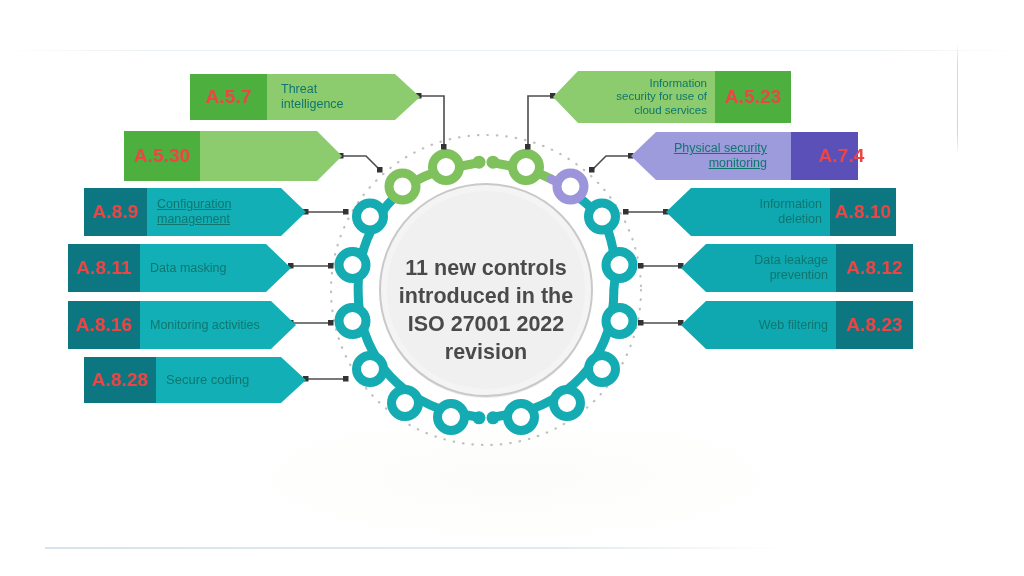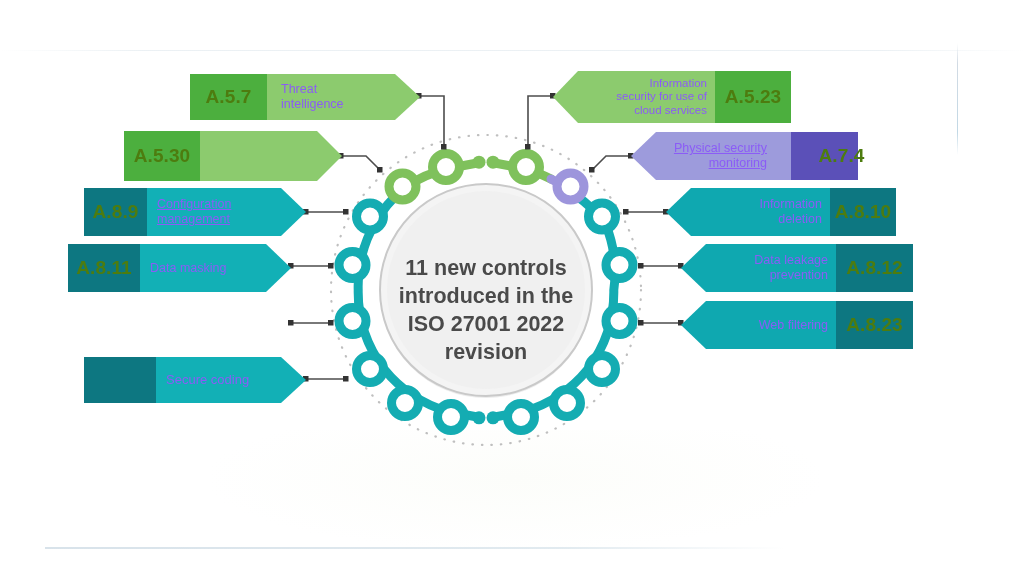--- a/index.html
+++ b/index.html
@@ -56,30 +56,30 @@
   .banner {
     position: absolute;
     display: flex;
     align-items: stretch;
     box-sizing: border-box;
   }
   .banner .code {
     display: flex;
     align-items: center;
     justify-content: center;
-    color: #4d7c0f;
+    color: #ef4444;
     font-weight: bold;
     letter-spacing: .1px;
     white-space: nowrap;
     box-sizing: border-box;
   }
   .banner .desc {
     display: flex;
     align-items: center;
-    color: #8b5cf6;
+    color: #0f766e;
     line-height: 1.18;
     box-sizing: border-box;
     white-space: pre-line;
   }
   
   .banner.left .desc {
     justify-content: flex-start;
     padding-left: 14px;
     padding-right: 30px;
   }
@@ -246,26 +246,35 @@
 
   <div class="banner left" style="left:68px; top:244px; width:223px; height:48px;">
     <svg width="223" height="48" viewBox="0 0 223 48" style="position:absolute;left:0;top:0;">
       <path d="M0 0 H198 L223 24 L198 48 H0 Z" fill="#12B0B6"></path>
       <rect x="0" y="0" width="72" height="48" fill="#0D7781"></rect>
     </svg>
     <div class="code" style="position:absolute;left:0;top:0;width:72px;height:48px;font-size:19px;">A.8.11</div>
     <div class="desc" style="position:absolute;left:72px;top:0;width:138px;height:48px;font-size:12.5px;padding-left:10px;padding-right:10px;">Data masking</div>
   </div>
 
+  <div class="banner left" style="left:68px; top:301px; width:228px; height:48px;">
+    <svg width="228" height="48" viewBox="0 0 228 48" style="position:absolute;left:0;top:0;">
+      <path d="M0 0 H203 L228 24 L203 48 H0 Z" fill="#12B0B6"></path>
+      <rect x="0" y="0" width="72" height="48" fill="#0D7781"></rect>
+    </svg>
+    <div class="code" style="position:absolute;left:0;top:0;width:72px;height:48px;font-size:19px;">A.8.16</div>
+    <div class="desc" style="position:absolute;left:72px;top:0;width:143px;height:48px;font-size:12.5px;padding-left:10px;padding-right:10px;">Monitoring activities</div>
+  </div>
 
   <div class="banner left" style="left:84px; top:357px; width:222px; height:46px;">
     <svg width="222" height="46" viewBox="0 0 222 46" style="position:absolute;left:0;top:0;">
       <path d="M0 0 H197 L222 23 L197 46 H0 Z" fill="#12B0B6"></path>
       <rect x="0" y="0" width="72" height="46" fill="#0D7781"></rect>
     </svg>
+    <div class="code" style="position:absolute;left:0;top:0;width:72px;height:46px;font-size:19px;">A.8.28</div>
     <div class="desc" style="position:absolute;left:72px;top:0;width:137px;height:46px;font-size:13px;padding-left:10px;padding-right:10px;">Secure coding</div>
   </div>
 
   <div class="banner right" style="left:553px; top:71px; width:238px; height:52px;">
     <svg width="238" height="52" viewBox="0 0 238 52" style="position:absolute;left:0;top:0;">
       <path d="M238 0 H25 L0 26 L25 52 H238 Z" fill="#8CCB6E"></path>
       <rect x="162" y="0" width="76" height="52" fill="#4CAF3E"></rect>
     </svg>
     <div class="desc" style="position:absolute;left:25px;top:0;width:137px;height:52px;font-size:11.5px;padding-right:8px;padding-left:6px;">Information
 security for use of

